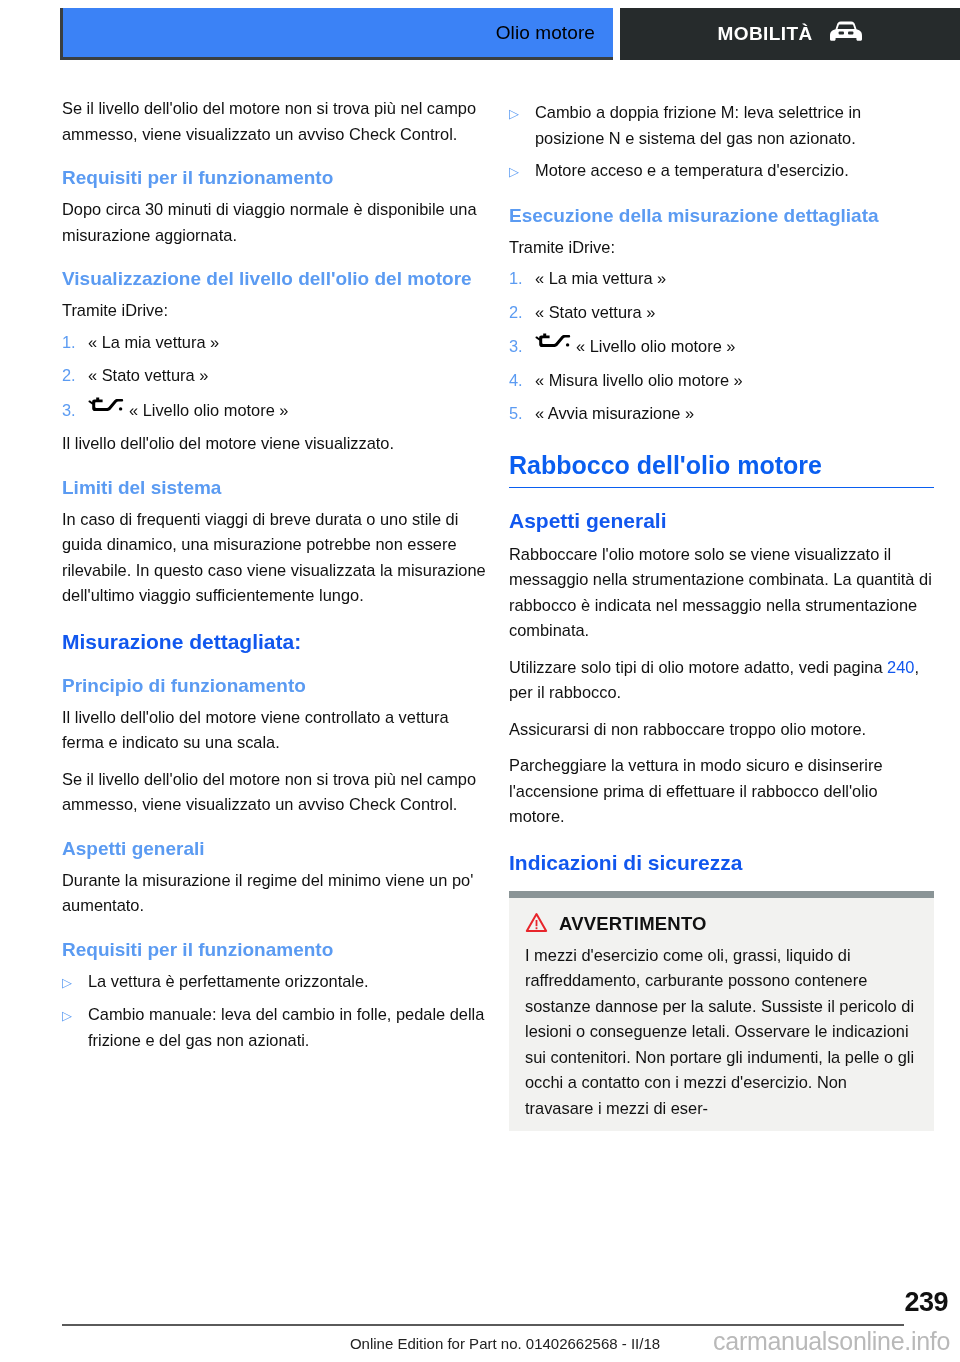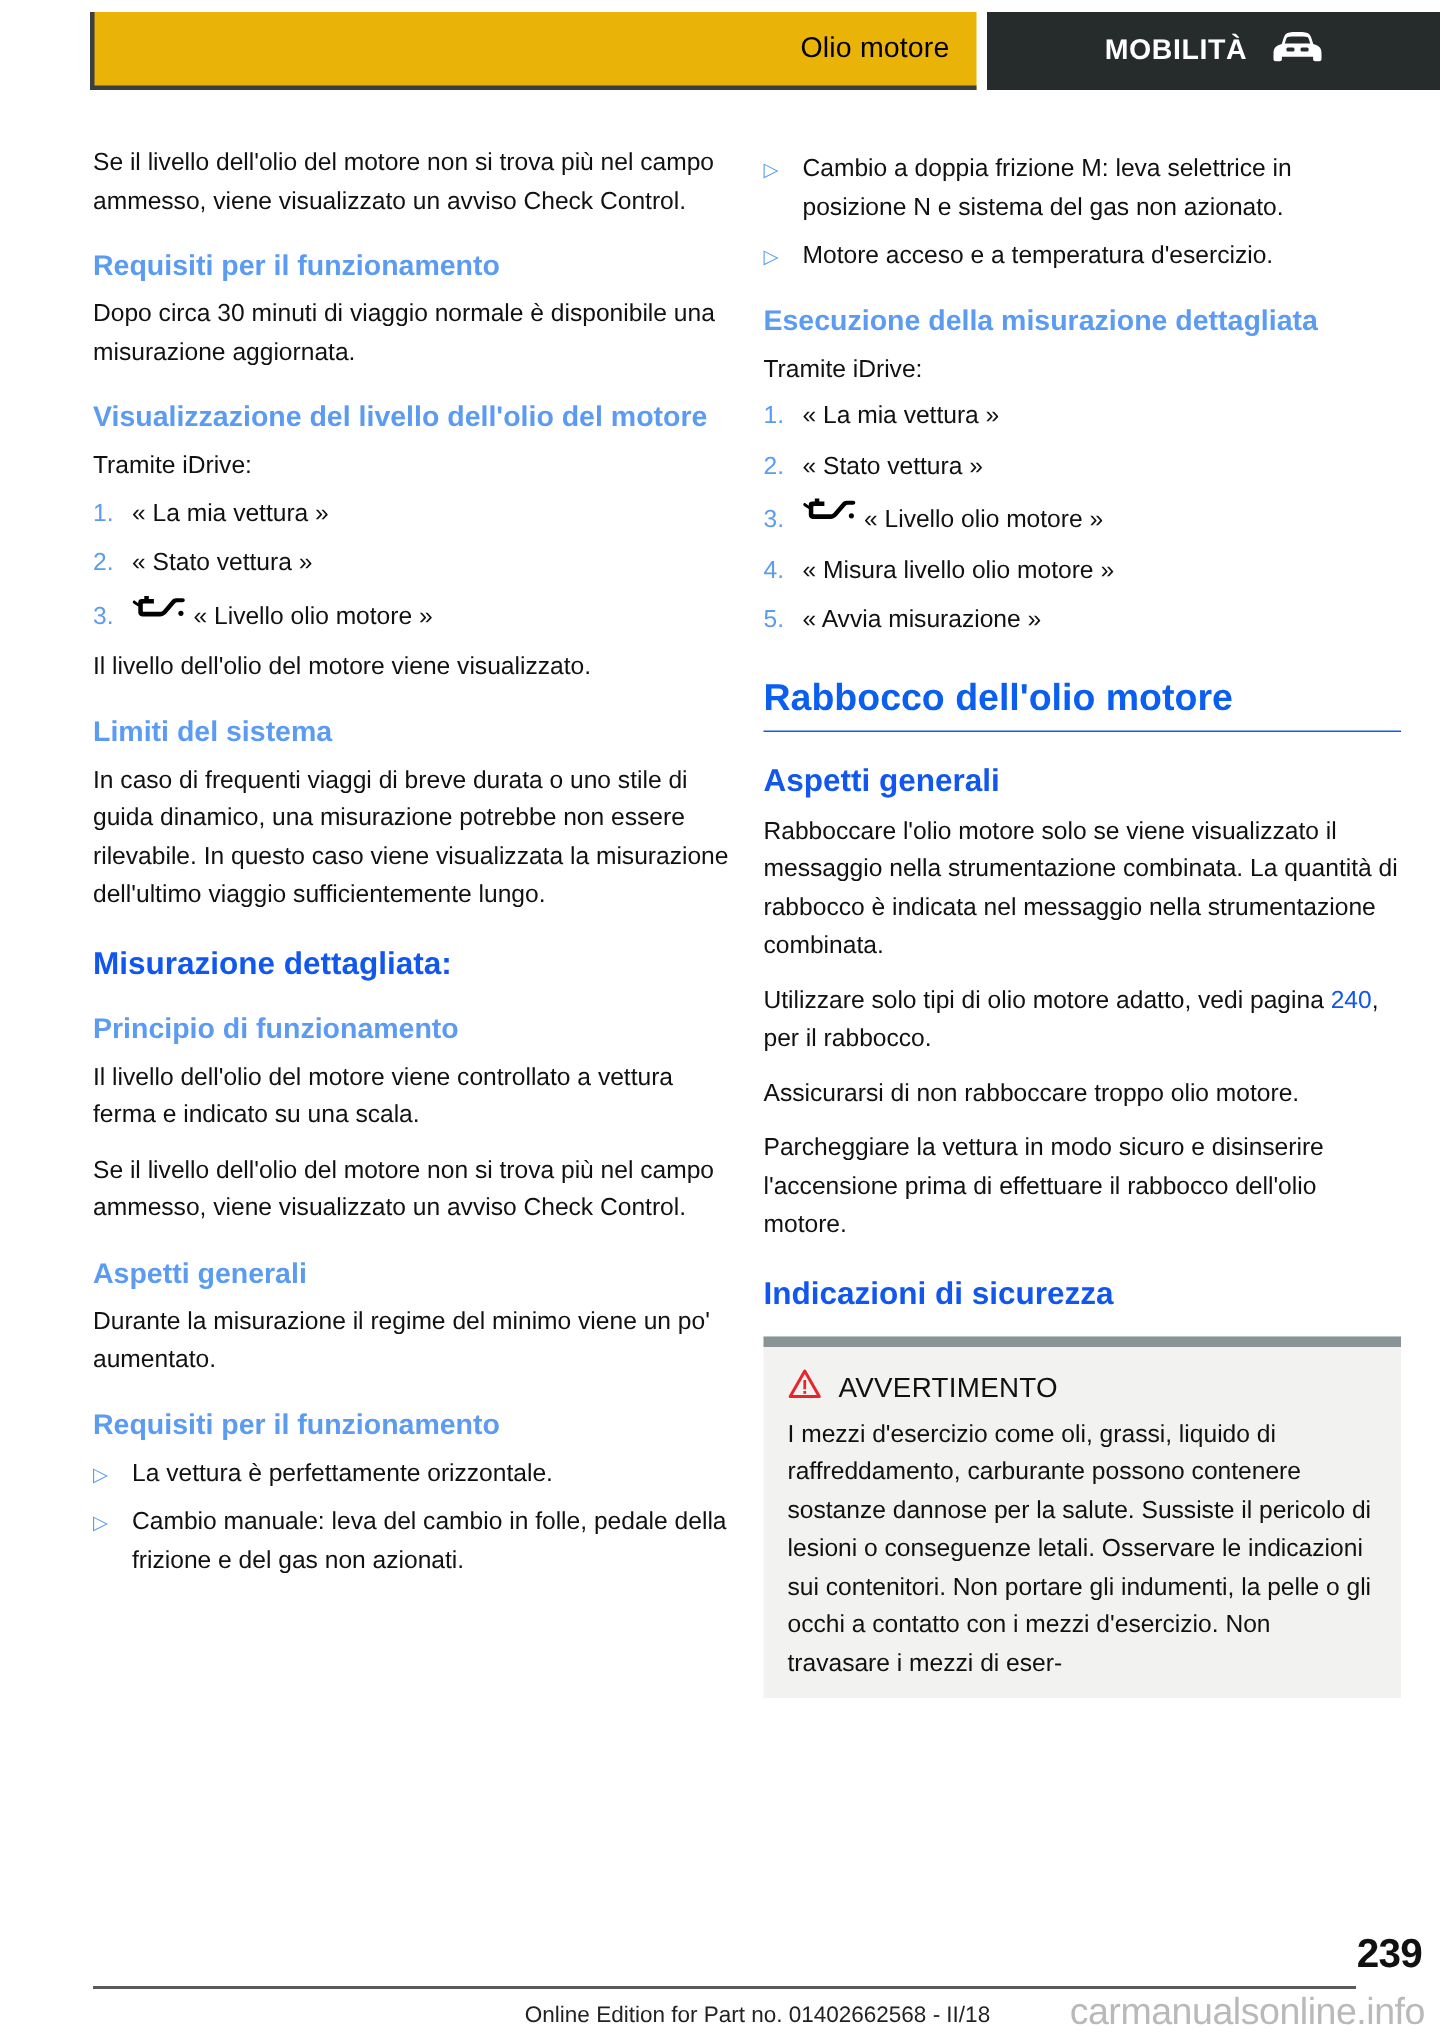--- a/index.html
+++ b/index.html
@@ -25,35 +25,35 @@
     position: absolute;
     top: 8px;
     left: 60px;
     width: 900px;
     height: 52px;
     display: flex;
     align-items: stretch;
   }
   .header-tab {
     flex: 1 1 auto;
-    background: #eab308;
+    background: #3b82f6;
     border-left: 3px solid #3a3f41;
     border-bottom: 3px solid #3a3f41;
     display: flex;
     align-items: center;
     justify-content: flex-end;
     padding-right: 18px;
   }
   .header-tab-label {
     font-size: 19px;
     color: #000000;
     letter-spacing: 0.1px;
   }
   .header-section {
-    width: 302px;
+    width: 340px;
     background: #262b2c;
     display: flex;
     align-items: center;
     justify-content: center;
     gap: 16px;
     margin-left: 7px;
   }
   .header-section-label {
     font-size: 19px;
     font-weight: bold;
@@ -161,21 +161,21 @@
     width: 425px;
   }
   .warn-head {
     display: flex;
     align-items: center;
     gap: 11px;
     margin-bottom: 6px;
   }
   .warn-title {
     font-size: 18.5px;
-    font-weight: normal;
+    font-weight: bold;
     color: #111111;
     letter-spacing: 0.2px;
   }
   .warn-body {
     font-size: 16.4px;
     line-height: 25.5px;
     color: #111111;
   }
 
   

